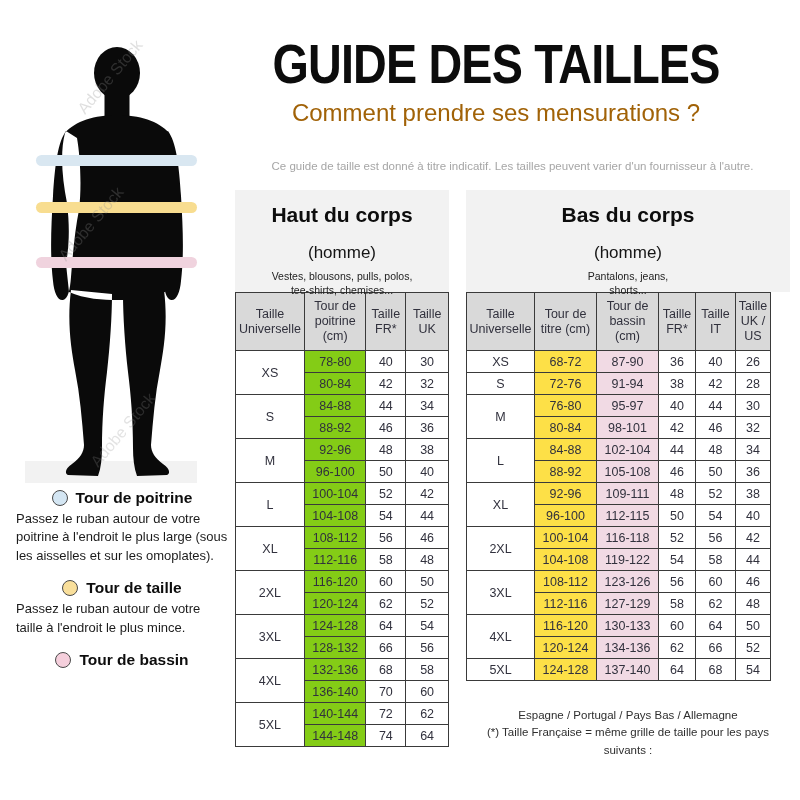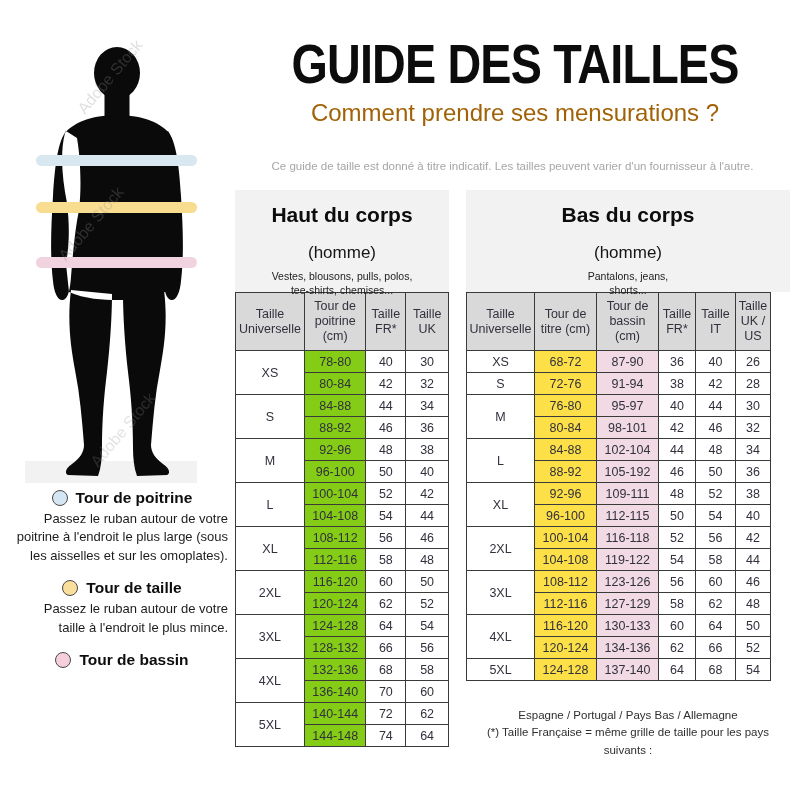--- a/index.html
+++ b/index.html
@@ -1,21 +1,21 @@
 <!DOCTYPE html>
 <html><head>
 <meta charset="utf-8">
 <style>
   html,body{margin:0;padding:0}
   body{
     width:800px;height:800px;position:relative;background:#fff;
     font-family:"Liberation Sans",sans-serif;overflow:hidden;color:#111;
   }
   
-  .title-block{position:absolute;left:239px;top:36px;width:552px;text-align:center}
+  .title-block{position:absolute;left:220px;top:36px;width:552px;text-align:center}
   .main-title{
     font-size:55px;font-weight:bold;letter-spacing:-1px;white-space:nowrap;
     transform:scaleX(.85);transform-origin:center;line-height:1.05;color:#0c0c0c;
   }
   .main-subtitle{font-size:24px;margin-top:5px;color:#a16207}
   .note{
     position:absolute;left:235px;top:160px;width:555px;text-align:center;
     font-size:11.5px;color:#a6a6a6;
   }
   
@@ -39,21 +39,21 @@
     background:#d9d9d9;height:57px;font-weight:normal;font-size:12.5px;
     line-height:1.18;padding:0 2px;
   }
   .size-table td{height:21px;font-size:12.5px}
   .c-blue{background:#84cc16}
   .c-yellow{background:#fde047}
   .c-pink{background:#f1dae4}
   .size-cell{background:#fff}
   .footnote{margin-top:26px;text-align:center;font-size:11.5px;color:#2e2e2e;line-height:1.5}
   
-  .legend{position:absolute;left:16px;top:489px;width:212px;text-align:right}
+  .legend{position:absolute;left:16px;top:489px;width:212px;text-align:left}
   .legend-item{margin-bottom:14px}
   .legend-title{
     font-size:15.5px;font-weight:bold;color:#0d0d0d;
     display:flex;align-items:center;justify-content:center;gap:8px;
   }
   .legend-circle{width:14px;height:14px;border-radius:50%;border:1.6px solid #4a4a4a;flex:0 0 auto}
   .legend-item:nth-of-type(1) .legend-circle{background:#d4e6f3}
   .legend-item:nth-of-type(2) .legend-circle{background:#f9df9b}
   .legend-item:nth-of-type(3) .legend-circle{background:#f5cfdc}
   .legend-text{font-size:13px;line-height:1.42;color:#1c1c1c;margin-top:3px}
@@ -301,21 +301,21 @@
           <tr>
             <td rowspan="2" class="size-cell">L</td>
             <td class="c-yellow">84-88</td>
             <td class="c-pink">102-104</td>
             <td>44</td>
             <td>48</td>
             <td>34</td>
           </tr>
           <tr>
             <td class="c-yellow">88-92</td>
-            <td class="c-pink">105-192</td>
+            <td class="c-pink">105-108</td>
             <td>46</td>
             <td>50</td>
             <td>36</td>
           </tr>
           <tr>
             <td rowspan="2" class="size-cell">XL</td>
             <td class="c-yellow">92-96</td>
             <td class="c-pink">109-111</td>
             <td>48</td>
             <td>52</td>

